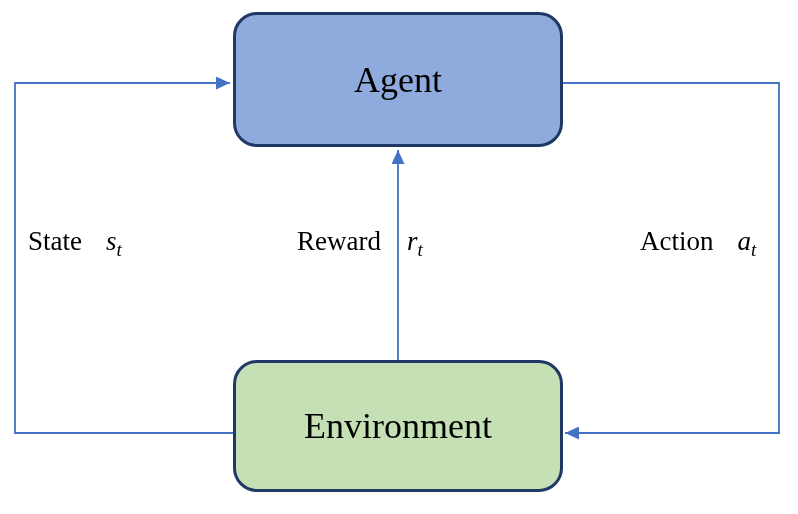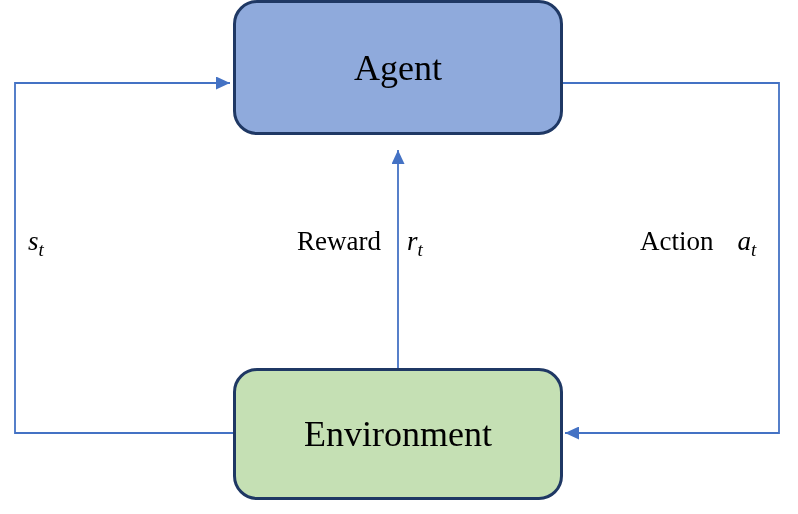--- a/index.html
+++ b/index.html
@@ -28,28 +28,28 @@
     border: 3px solid #1F3864;
     border-radius: 24px;
     display: flex;
     align-items: center;
     justify-content: center;
     font-size: 36px;
     color: #000000;
   }
   .node-agent {
     left: 233px;
-    top: 0;
+    top: 12px;
     width: 330px;
     height: 135px;
     background: #8FAADC;
   }
   .node-environment {
     left: 233px;
-    top: 368px;
+    top: 360px;
     width: 330px;
     height: 132px;
     background: #C5E0B4;
   }
   .edge-label {
     position: absolute;
     top: 226px;
     display: flex;
     align-items: baseline;
     font-size: 27px;
@@ -86,20 +86,21 @@
 
   <div class="node node-agent">
     <span>Agent</span>
   </div>
 
   <div class="node node-environment">
     <span>Environment</span>
   </div>
 
   <div class="edge-label label-state">
+    <span>State</span>
     <span class="math"><i>s</i><sub>t</sub></span>
   </div>
 
   <div class="edge-label label-action">
     <span>Action</span>
     <span class="math"><i>a</i><sub>t</sub></span>
   </div>
 
   <div class="edge-label label-reward">
     <span>Reward</span>

